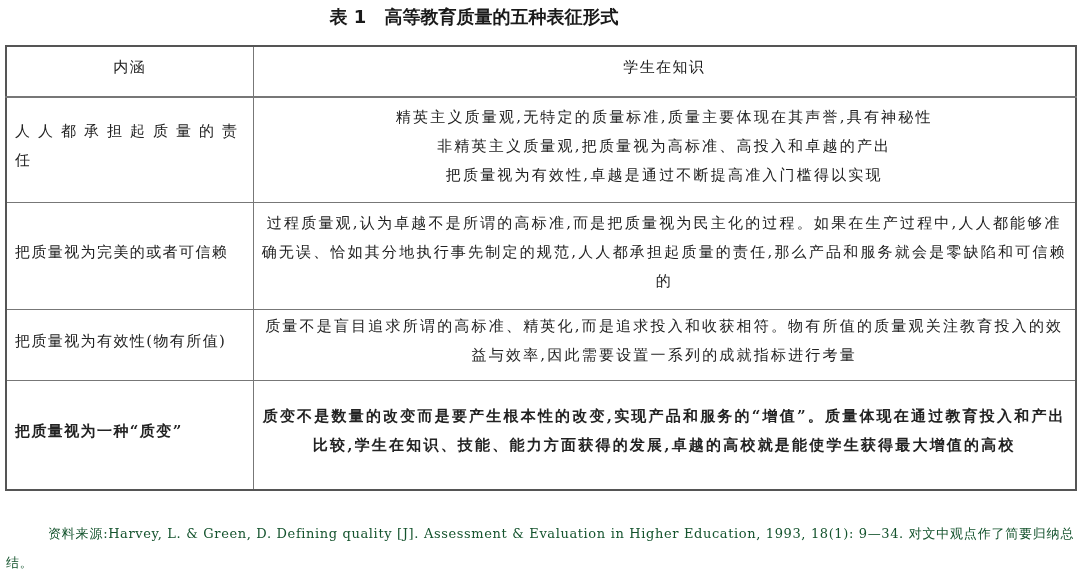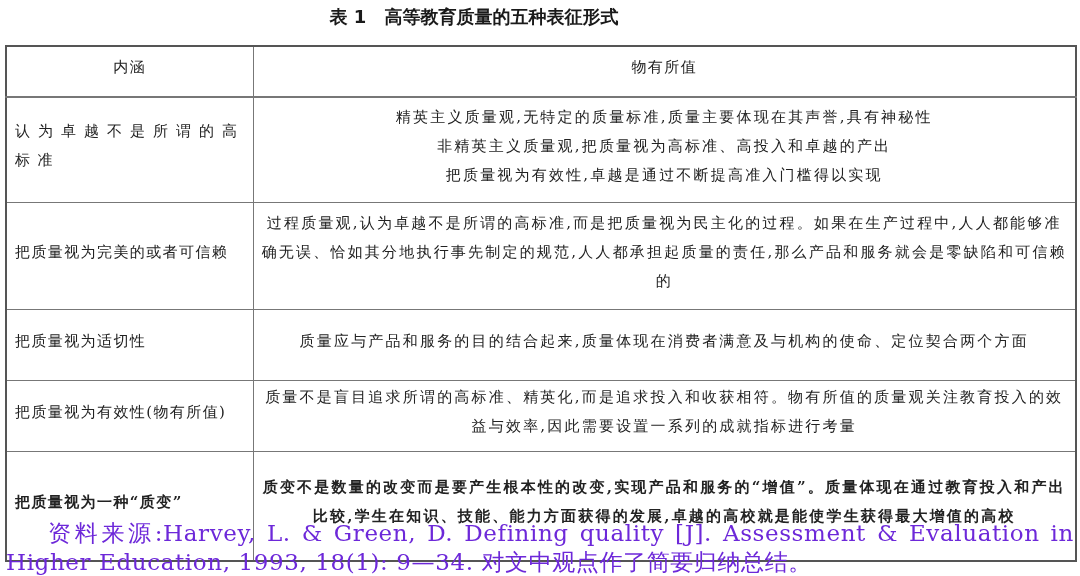--- a/index.html
+++ b/index.html
@@ -66,62 +66,58 @@
   tr.r3 td { height: 62px; }
   tr.r4 td { height: 62px; }
   tr.r5 td { height: 100px; font-weight: bold; }
   tr.r1 td.meaning { letter-spacing: 7.5px; }
   .line { display: block; }
   .source {
     position: absolute;
     left: 6px;
     top: 519px;
     width: 1068px;
-    font-size: 23px;
+    font-size: 13px;
     line-height: 29px;
-    color: #6d28d9;
+    color: #14532d;
     text-indent: 42px;
     text-align: justify;
     letter-spacing: 0.6px;
   }
 </style>
 </head>
 <body>
 
 <div class="caption">
   <span class="num">表 1</span><span>高等教育质量的五种表征形式</span>
 </div>
 
 <table class="qt">
   <colgroup>
       <col class="c1">
       <col class="c2">
     </colgroup>
   <thead>
     <tr>
       <th>内涵</th>
-      <th>物有所值</th>
+      <th>学生在知识</th>
     </tr>
   </thead>
   <tbody>
     <tr class="r1">
-      <td class="meaning">认为卓越不是所谓的高标准</td>
+      <td class="meaning">人人都承担起质量的责任</td>
       <td class="forms">
         <span class="line">精英主义质量观,无特定的质量标准,质量主要体现在其声誉,具有神秘性</span>
         <span class="line">非精英主义质量观,把质量视为高标准、高投入和卓越的产出</span>
         <span class="line">把质量视为有效性,卓越是通过不断提高准入门槛得以实现</span>
       </td>
     </tr>
     <tr class="r2">
       <td class="meaning">把质量视为完美的或者可信赖</td>
       <td class="forms">过程质量观,认为卓越不是所谓的高标准,而是把质量视为民主化的过程。如果在生产过程中,人人都能够准确无误、恰如其分地执行事先制定的规范,人人都承担起质量的责任,那么产品和服务就会是零缺陷和可信赖的</td>
-    </tr>
-    <tr class="r3">
-      <td class="meaning">把质量视为适切性</td>
-      <td class="forms">质量应与产品和服务的目的结合起来,质量体现在消费者满意及与机构的使命、定位契合两个方面</td>
     </tr>
     <tr class="r4">
       <td class="meaning">把质量视为有效性(物有所值)</td>
       <td class="forms">质量不是盲目追求所谓的高标准、精英化,而是追求投入和收获相符。物有所值的质量观关注教育投入的效益与效率,因此需要设置一系列的成就指标进行考量</td>
     </tr>
     <tr class="r5">
       <td class="meaning">把质量视为一种“质变”</td>
       <td class="forms">质变不是数量的改变而是要产生根本性的改变,实现产品和服务的“增值”。质量体现在通过教育投入和产出比较,学生在知识、技能、能力方面获得的发展,卓越的高校就是能使学生获得最大增值的高校</td>
     </tr>
   </tbody>

